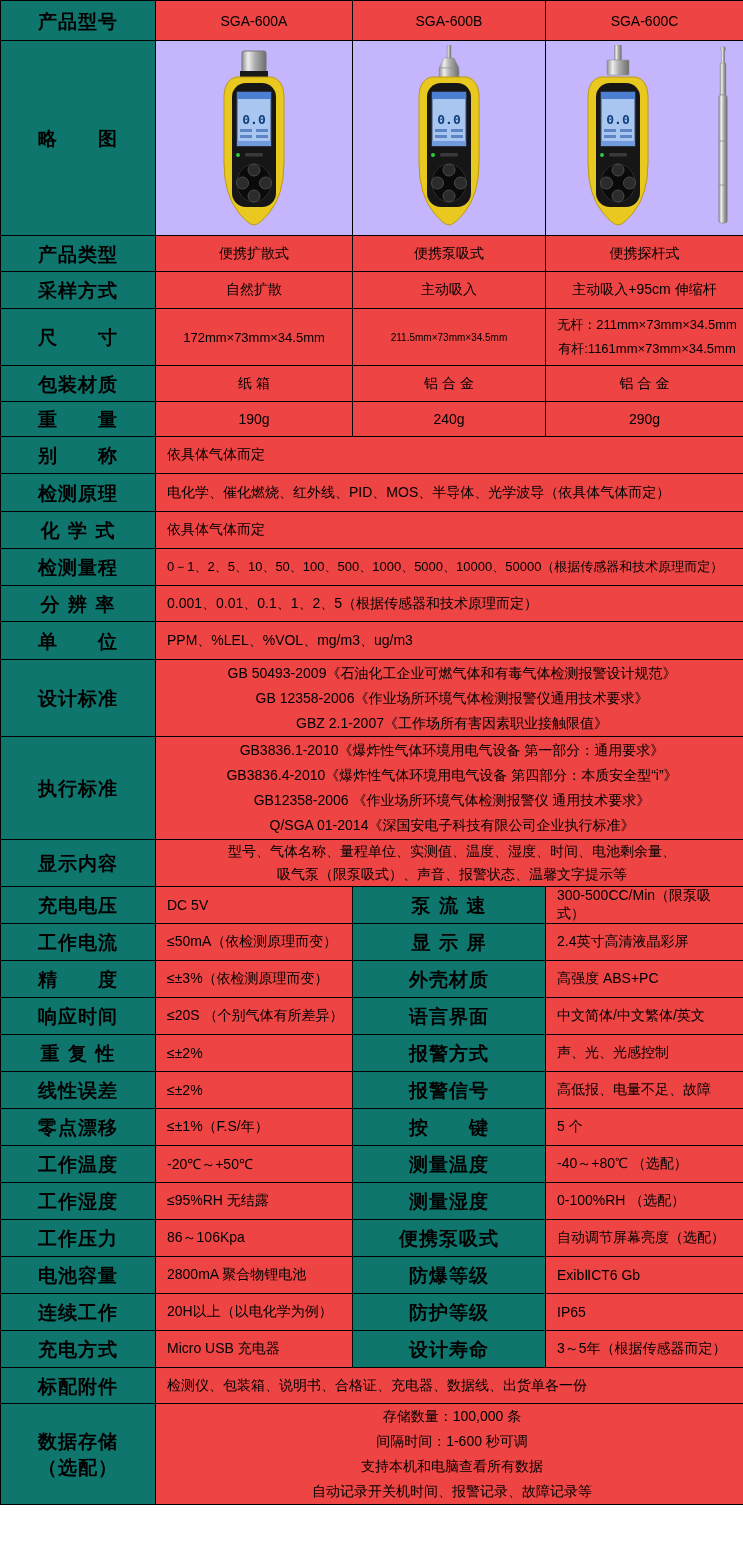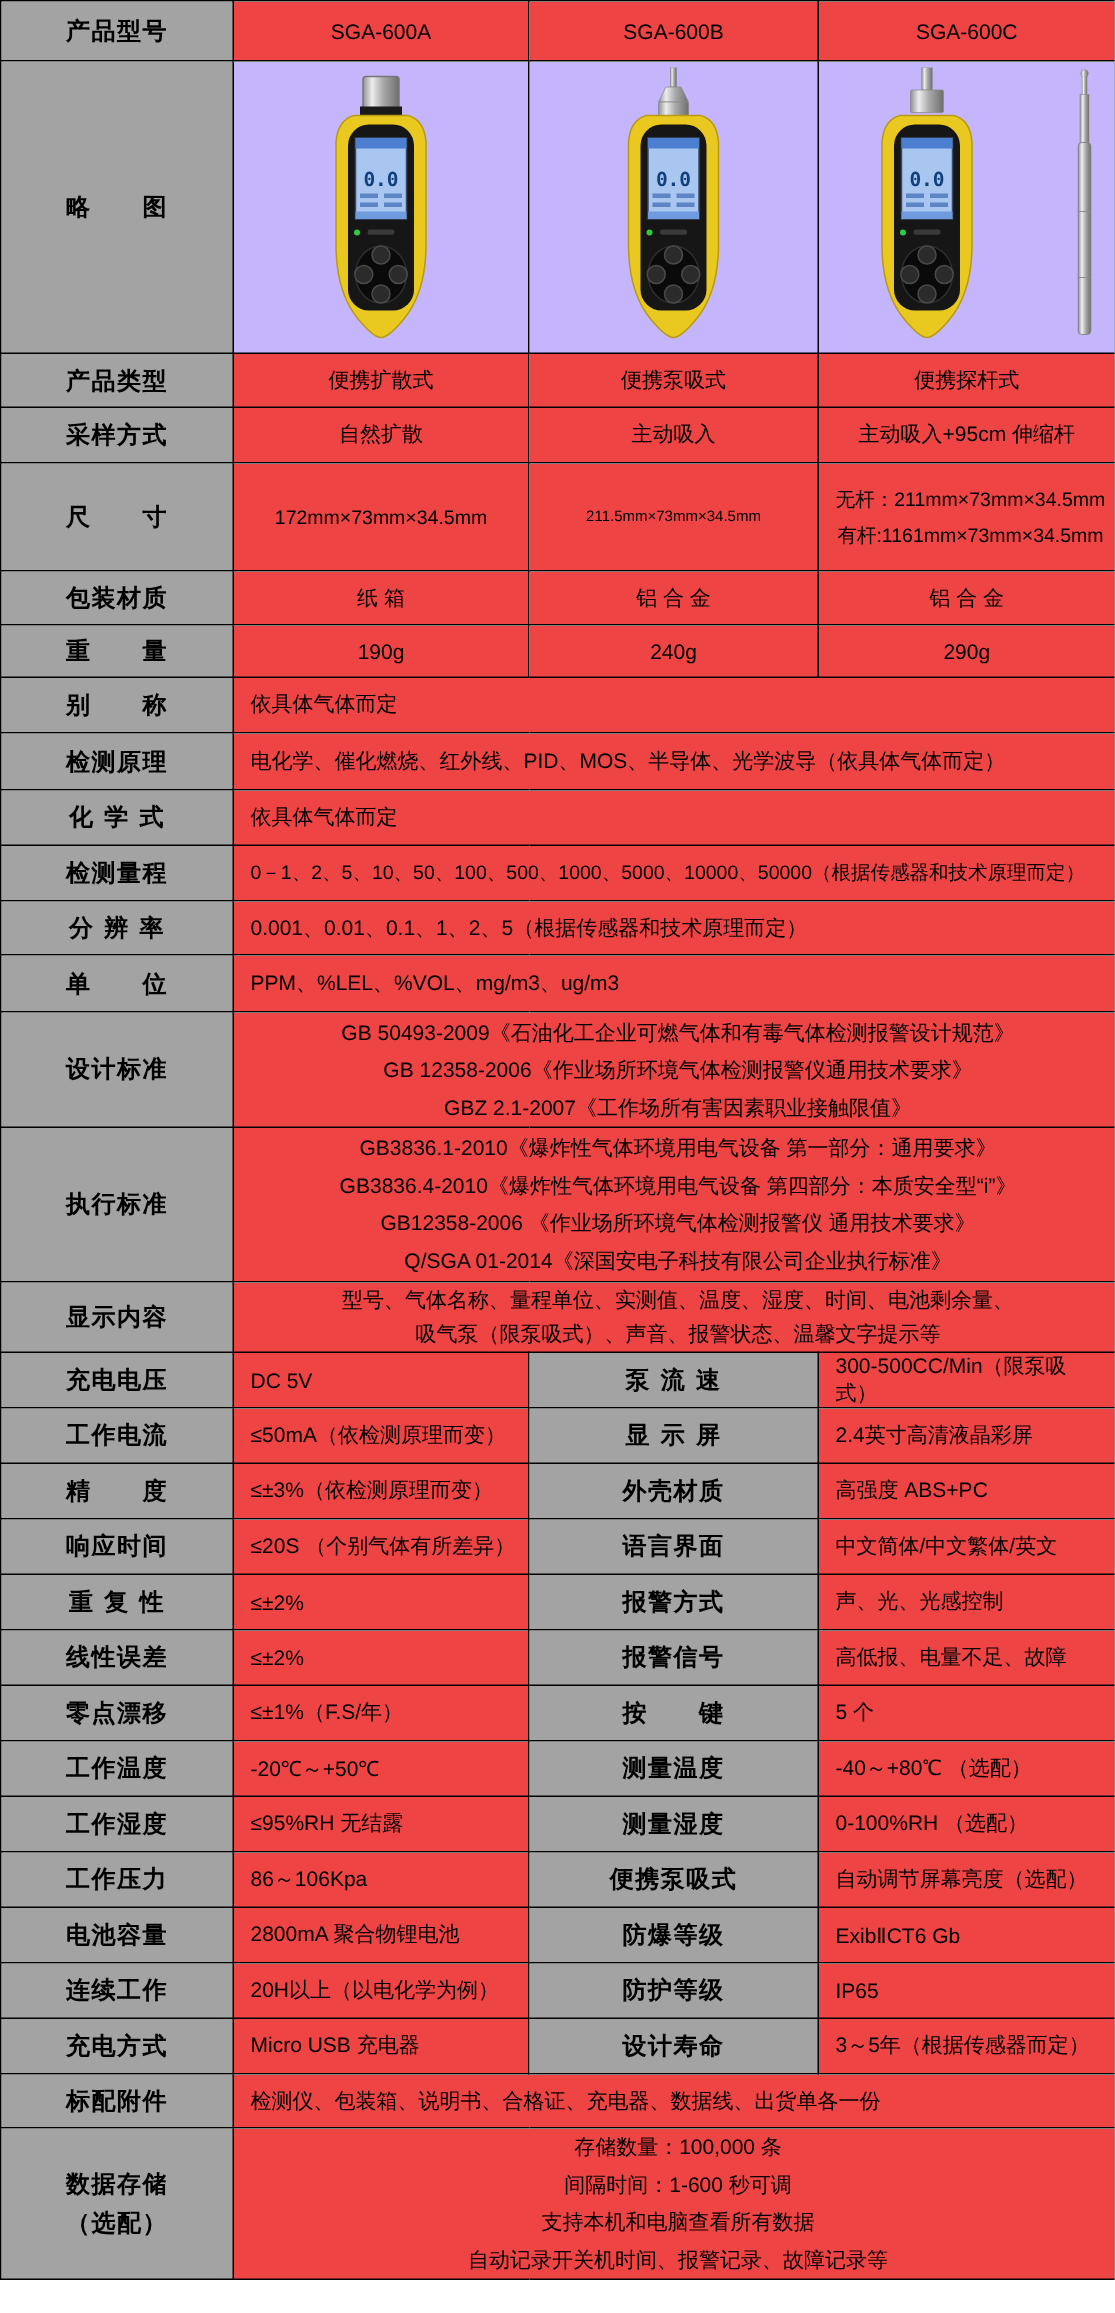--- a/index.html
+++ b/index.html
@@ -1,19 +1,19 @@
 <!DOCTYPE html>
 <html><head>
 <meta charset="utf-8">
 <style>
   html,body{margin:0;padding:0;background:#fff;}
   body{width:743px;font-family:"DejaVu Sans","Liberation Sans",sans-serif;color:#000;}
   table{border-collapse:collapse;table-layout:fixed;width:743px;}
   td{border:1.5px solid #000;overflow:hidden;padding:0;vertical-align:middle;}
-  .lbl{background:#a3a3a3;font-weight:bold;text-align:center;font-size:16px;
+  .lbl{background:#0f766e;font-weight:bold;text-align:center;font-size:19px;
        white-space:pre-line;line-height:26px;letter-spacing:1px;}
   .val{background:#ef4444;font-size:14px;
        font-family:Liberation Sans, sans-serif;}
   .ctr{text-align:center;}
   .left{text-align:left;padding-left:11px;padding-right:6px;}
   .pre{white-space:pre-line;text-align:center;}
   .ml{line-height:25px;}
   .imgcell{background:#c4b5fd;text-align:center;vertical-align:middle;}
   .imgwrap{display:flex;align-items:center;justify-content:center;gap:26px;}
   svg{display:block;}
@@ -164,21 +164,21 @@
     <td class="val ctr">便携扩散式</td>
     <td class="val ctr">便携泵吸式</td>
     <td class="val ctr">便携探杆式</td>
   </tr>
   <tr style="height:37px">
     <td class="lbl">采样方式</td>
     <td class="val ctr">自然扩散</td>
     <td class="val ctr">主动吸入</td>
     <td class="val ctr">主动吸入+95cm 伸缩杆</td>
   </tr>
-  <tr style="height:72px">
+  <tr style="height:57px">
     <td class="lbl">尺　　寸</td>
     <td class="val ctr" style="font-size:13px">172mm×73mm×34.5mm</td>
     <td class="val ctr" style="font-size:10px">211.5mm×73mm×34.5mm</td>
     <td class="val left pre" style="font-size:13px;line-height:24px">无杆：211mm×73mm×34.5mm
 有杆:1161mm×73mm×34.5mm</td>
   </tr>
   <tr style="height:36px">
     <td class="lbl">包装材质</td>
     <td class="val ctr">纸 箱</td>
     <td class="val ctr">铝 合 金</td>

